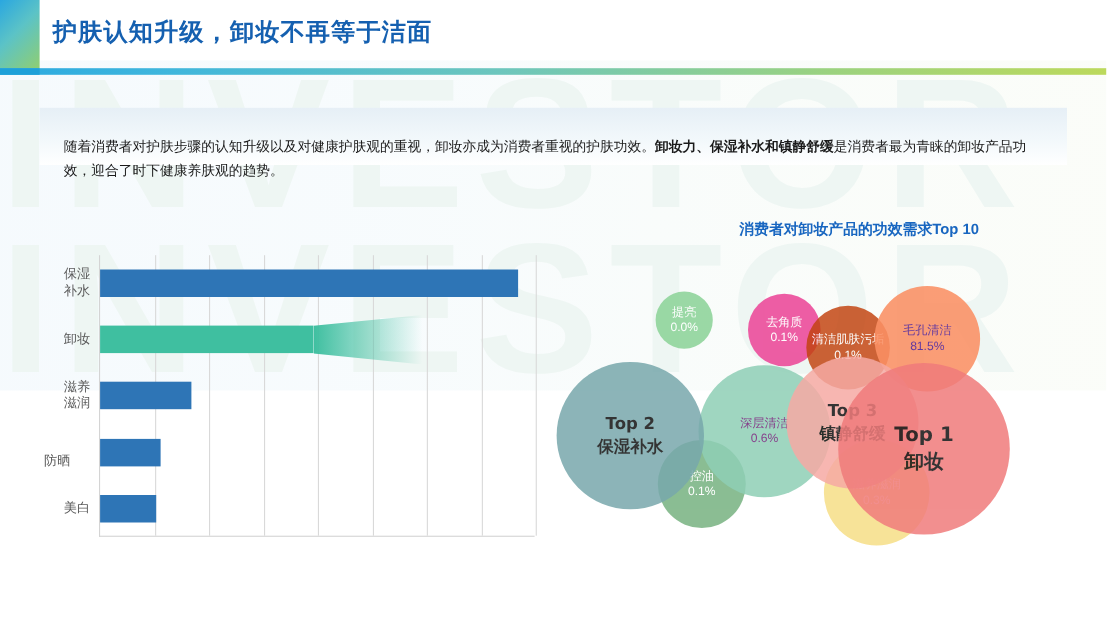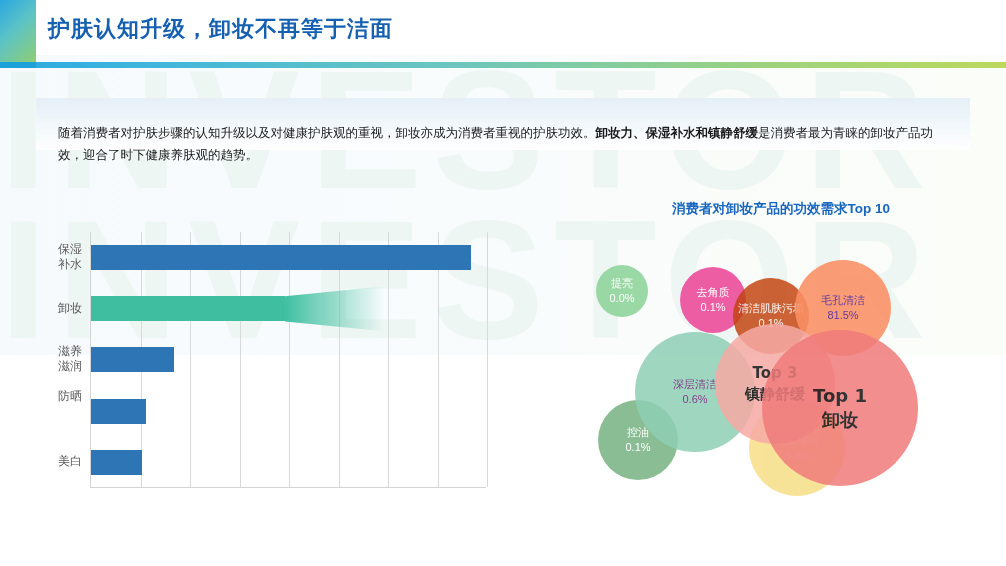--- a/index.html
+++ b/index.html
@@ -151,21 +151,21 @@
           <div class="bar-flare" style="left: 194.04px; width: 99px; top: 3.1px;"></div>
         </div>
         <div class="bc-row" style="top: 102.4px; height: 51.2px;">
           <div class="bc-label" style="top: 9.6px;">
             <div>滋养</div>
             <div>滋润</div>
           </div>
           <div class="bc-bar bar-blue" style="width: 83.16px; top: 13.1px; left: 0px;"></div>
         </div>
         <div class="bc-row" style="top: 153.6px; height: 51.2px;">
-          <div class="bc-label" style="top: 3px;">
+          <div class="bc-label" style="top: 26px; text-align: center;">
             <div>防晒</div>
           </div>
           <div class="bc-bar bar-blue" style="width: 55.44px; top: 13.1px; left: 0px;"></div>
         </div>
         <div class="bc-row" style="top: 204.8px; height: 51.2px;">
           <div class="bc-label" style="top: 17.6px;">
             <div>美白</div>
           </div>
           <div class="bc-bar bar-blue" style="width: 51.48px; top: 13.1px; left: 0px;"></div>
         </div>
@@ -199,19 +199,23 @@
         <div class="bv">81.5%</div>
       </div>
       <div class="bub small" style="width: 120px; height: 120px; left: 130px; top: 84px; background: rgb(143, 207, 182); opacity: 0.85; color: #701a75;">
         <div class="bl">深层清洁</div>
         <div class="bv">0.6%</div>
       </div>
       <div class="bub big" style="width: 120px; height: 120px; left: 210px; top: 76px; background: rgb(246, 170, 164); opacity: 0.85; color: rgb(17, 17, 17);">
         <div class="bl">Top 3</div>
         <div class="bl">镇静舒缓</div>
       </div>
+      <div class="bub big" style="width: 134px; height: 134px; left: 1px; top: 81px; background: rgb(120, 168, 172); opacity: 0.85; color: rgb(17, 17, 17);">
+        <div class="bl">Top 2</div>
+        <div class="bl">保湿补水</div>
+      </div>
       <div class="bub big xl" style="width: 156px; height: 156px; left: 257px; top: 82px; background: rgb(240, 123, 123); opacity: 0.85; color: rgb(17, 17, 17);">
         <div class="bl">Top 1</div>
         <div class="bl">卸妆</div>
       </div>
     </div>
 
 </div>
 
 </body></html>

